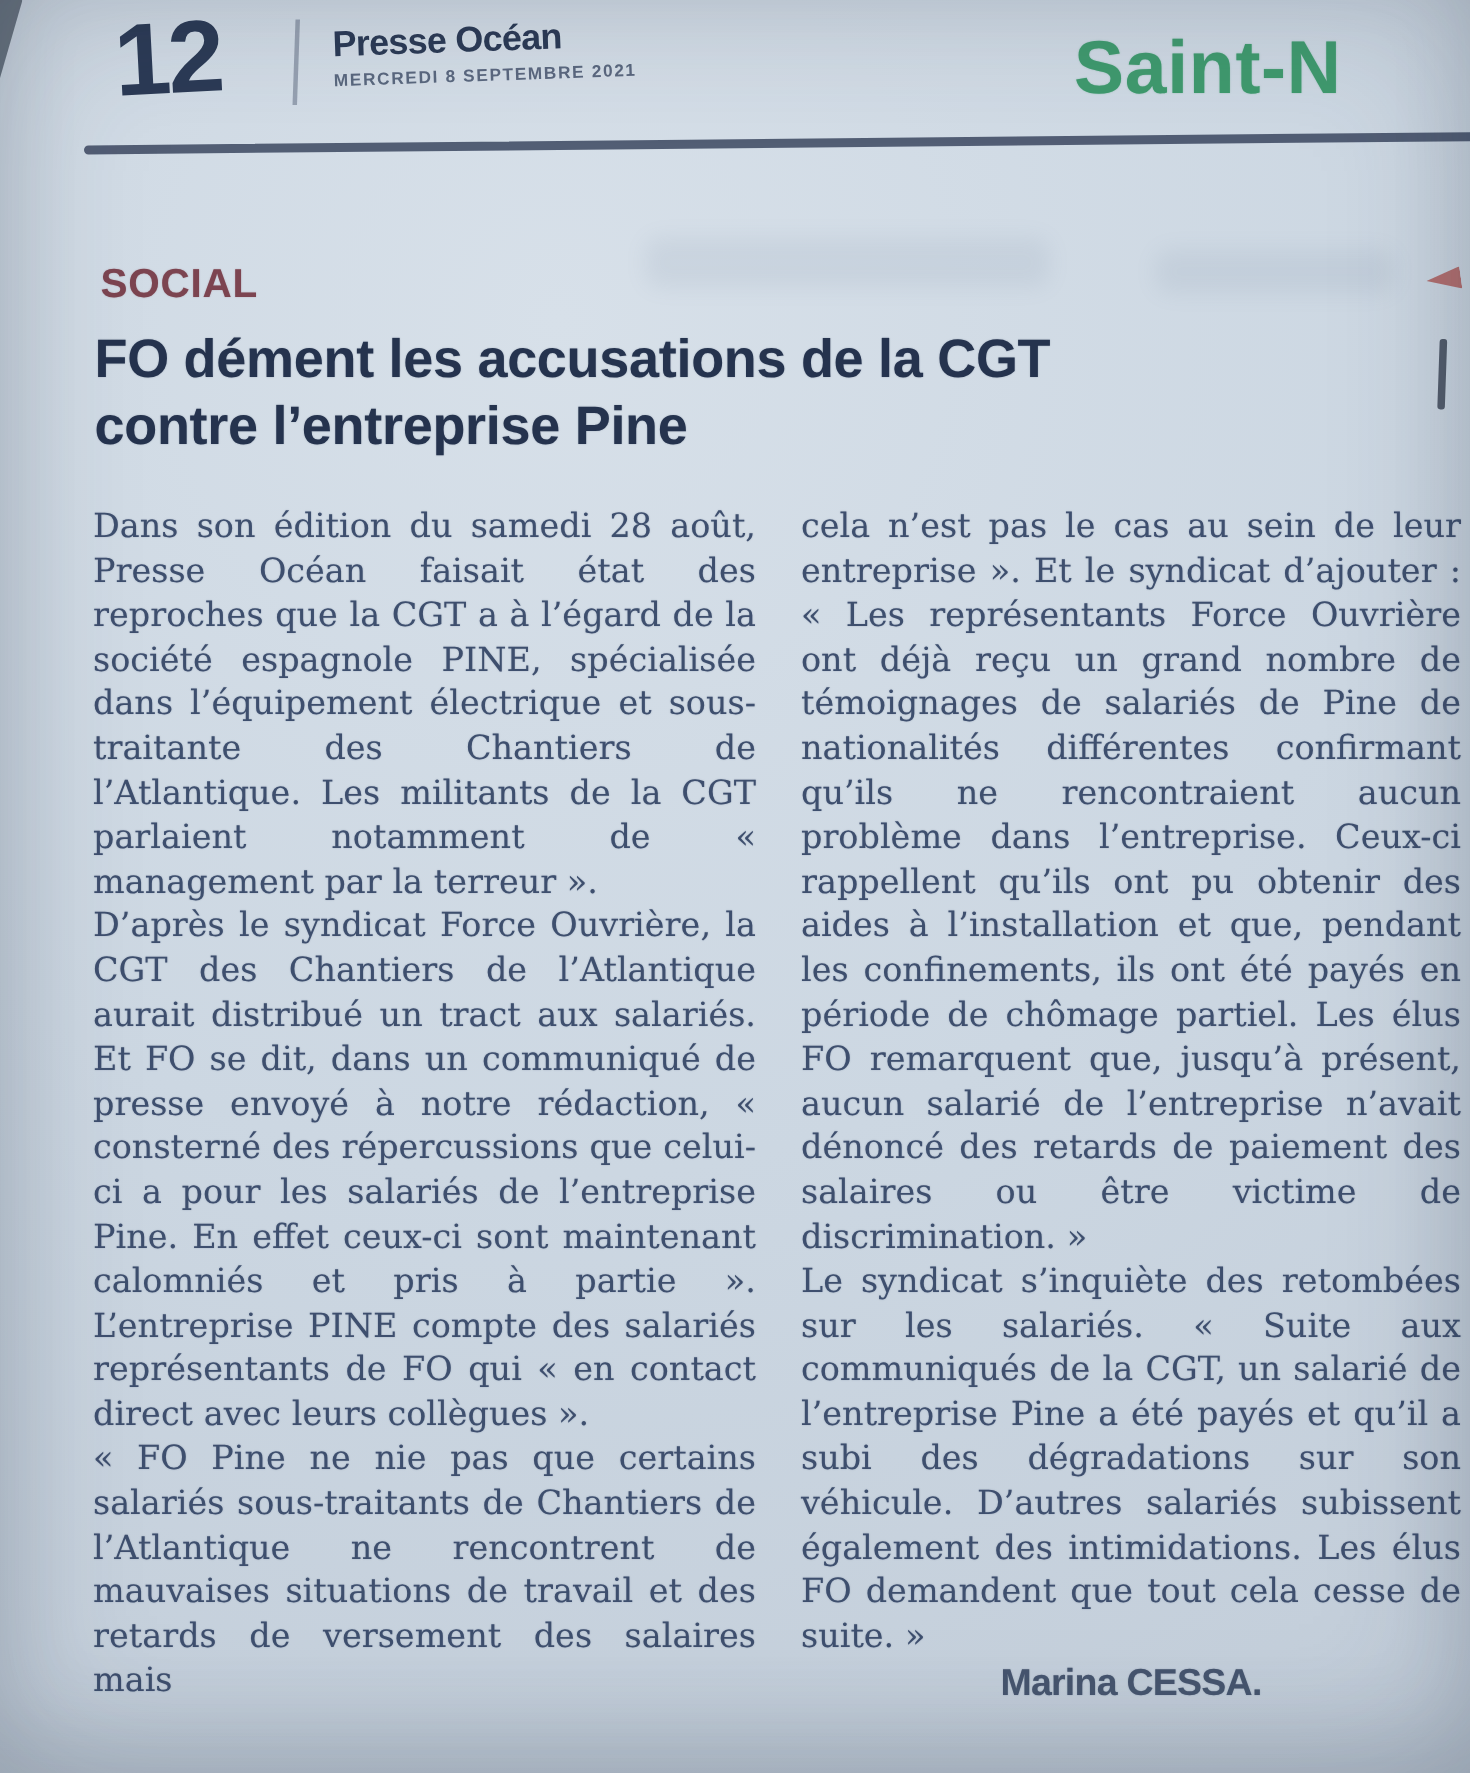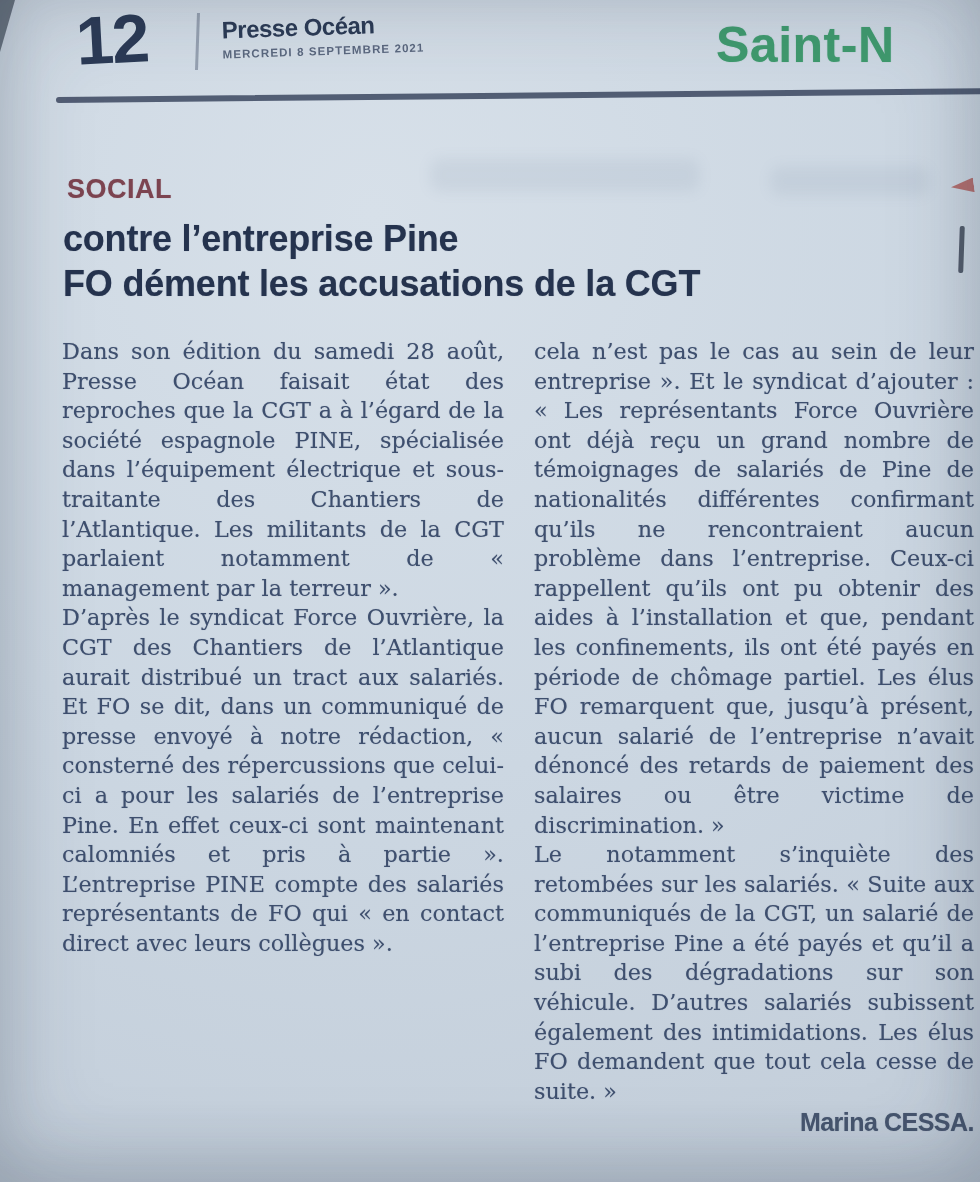--- a/index.html
+++ b/index.html
@@ -39,21 +39,21 @@
     text-shadow:0 0 1px rgba(37,51,78,.35);}
   .headline .hl{display:block;}
   .columns{position:absolute;left:62px;top:337px;width:912px;display:flex;gap:30px;}
   .col{width:450px;font-family:"DejaVu Serif",serif;font-size:22.3px;line-height:29.6px;
     text-align:justify;color:var(--ink-body,#3e4f6e);
     text-shadow:0 0 1px rgba(62,79,110,.38);}
   .col-right{width:448px;}
   .para{margin:0;}
   .it{}
   .byline{font-family:"Liberation Sans",sans-serif;font-weight:700;font-size:25px;
-    color:#47566f;letter-spacing:-0.5px;margin-top:2px;text-align:right;
+    color:#47566f;letter-spacing:-0.5px;margin-top:2px;text-align:center;
     text-shadow:0 0 1px rgba(71,86,111,.4);}
 </style>
 </head>
 <body>
 
 <div class="photo">
   <div class="corner-sliver"></div>
 
   <div class="page-num">12</div>
   <div class="divider"></div>
@@ -66,28 +66,29 @@
   <div class="rule"></div>
 
   <div class="ghost ghost-1"></div>
   <div class="ghost ghost-2"></div>
   <div class="artifact-red"></div>
   <div class="artifact-bar"></div>
 
   <article>
     <div class="kicker">SOCIAL</div>
     <h1 class="headline">
+      <span class="hl">FO dément les accusations de la CGT</span>
       <span class="hl">contre l’entreprise Pine</span>
-      <span class="hl">FO dément les accusations de la CGT</span>
     </h1>
     <div class="columns">
       <div class="col col-left">
           <p class="para"><span class="rm">Dans son édition du samedi 28 août, </span><span class="it">Presse Océan</span><span class="rm"> faisait état des reproches que la CGT a à l’égard de la société espagnole PINE, spécialisée dans l’équipement électrique et sous-traitante des Chantiers de l’Atlantique. Les militants de la CGT parlaient notamment de « </span><span class="it">management par la terreur</span><span class="rm"> ».</span></p>
           <p class="para"><span class="rm">D’après le syndicat Force Ouvrière, la CGT des Chantiers de l’Atlantique aurait distribué un tract aux salariés. Et FO se dit, dans un communiqué de presse envoyé à notre rédaction, « </span><span class="it">consterné des répercussions que celui-ci a pour les salariés de l’entreprise Pine. En effet ceux-ci sont maintenant calomniés et pris à partie</span><span class="rm"> ». L’entreprise PINE compte des salariés représentants de FO qui « </span><span class="it">en contact direct avec leurs collègues</span><span class="rm"> ».</span></p>
+          <p class="para"><span class="rm">« </span><span class="it">FO Pine ne nie pas que certains salariés sous-traitants de Chantiers de l’Atlantique ne rencontrent de mauvaises situations de travail et des retards de versement des salaires mais</span></p>
         </div>
       <div class="col col-right">
         <p class="para"><span class="it">cela n’est pas le cas au sein de leur entreprise</span><span class="rm"> ». Et le syndicat d’ajouter : « </span><span class="it">Les représentants Force Ouvrière ont déjà reçu un grand nombre de témoignages de salariés de Pine de nationalités différentes confirmant qu’ils ne rencontraient aucun problème dans l’entreprise. Ceux-ci rappellent qu’ils ont pu obtenir des aides à l’installation et que, pendant les confinements, ils ont été payés en période de chômage partiel. Les élus FO remarquent que, jusqu’à présent, aucun salarié de l’entreprise n’avait dénoncé des retards de paiement des salaires ou être victime de discrimination.</span><span class="rm"> »</span></p>
-          <p class="para"><span class="rm">Le notamment s’inquiète des retombées sur les salariés. « </span><span class="it">Suite aux communiqués de la CGT, un salarié de l’entreprise Pine a été payés et qu’il a subi des dégradations sur son véhicule. D’autres salariés subissent également des intimidations. Les élus FO demandent que tout cela cesse de suite.</span><span class="rm"> »</span></p>
+          <p class="para"><span class="rm">Le syndicat s’inquiète des retombées sur les salariés. « </span><span class="it">Suite aux communiqués de la CGT, un salarié de l’entreprise Pine a été payés et qu’il a subi des dégradations sur son véhicule. D’autres salariés subissent également des intimidations. Les élus FO demandent que tout cela cesse de suite.</span><span class="rm"> »</span></p>
           <div class="byline">Marina CESSA.</div>
       </div>
     </div>
   </article>
 </div>
 
 </body></html>

